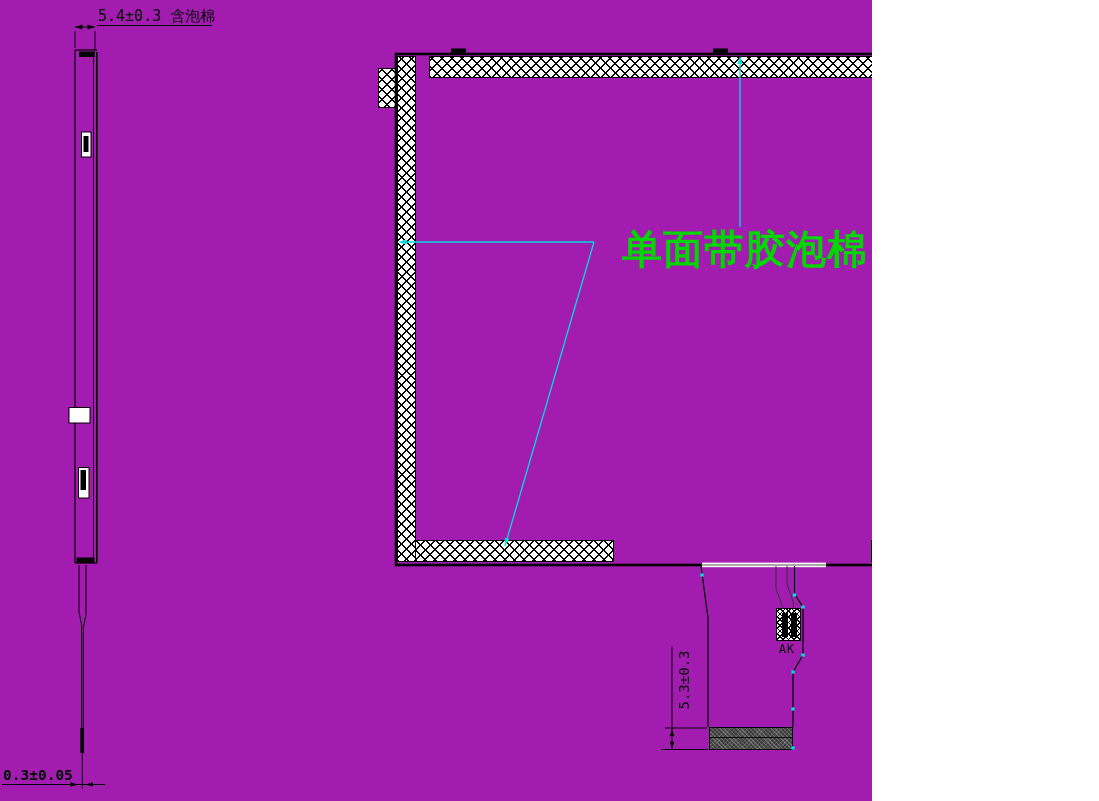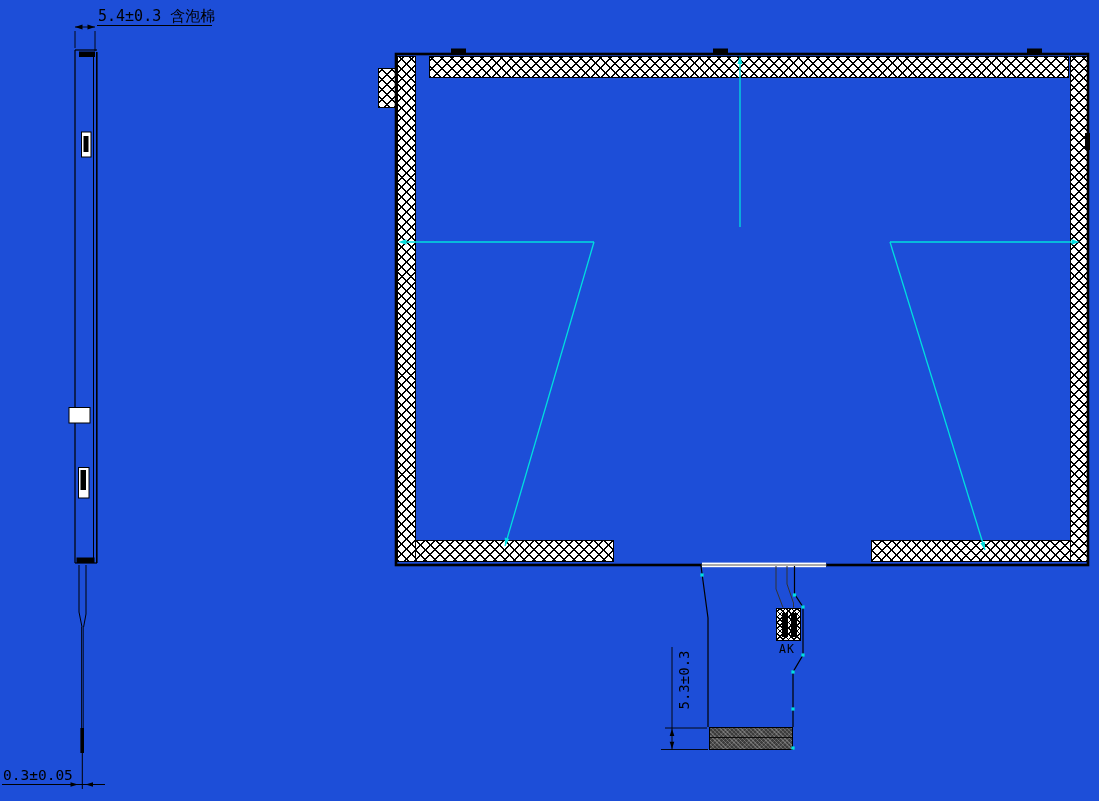--- a/index.html
+++ b/index.html
@@ -1,17 +1,17 @@
 <!DOCTYPE html>
 <html style="--line: #000000; --leader: #00dfdf; --foam-text: #00d600; --stiffener-fill: #3c3c3c;"><head>
 <meta charset="utf-8">
 <style>
   html,body{margin:0;padding:0;background:#fff;}
   #canvas{
-    position:relative;width:1099px;height:801px;background:#1d4ed8;overflow:hidden;
+    position:relative;width:872px;height:801px;background:#a21caf;overflow:hidden;
     font-family:"Liberation Sans", sans-serif;
   }
   .abs{position:absolute;}
   svg{position:absolute;left:0;top:0;z-index:2;}
   .z1{z-index:1;} .z3{z-index:3;} .z4{z-index:4;}
   
   .hatch{
     background-color:#fff;
     background-image:
       repeating-linear-gradient(45deg,  #000 0 1.4px, transparent 1.4px 7px),
@@ -168,20 +168,21 @@
     </g>
   </svg>
 
   <div class="abs hatch-fine z3" style="left:776px;top:607.5px;width:24.5px;height:33.5px;">
     <div class="conn-bar" style="left:4.5px;top:4px;width:6.5px;height:24px;"></div>
     <div class="conn-bar" style="left:13.5px;top:4px;width:6px;height:24px;"></div>
   </div>
 
   <div class="abs dimtext z4" style="left:98px;top:7px;font-size:15px;">5.4±0.3 含泡棉</div>
 
-  <div class="abs dimtext z4" style="left:3px;top:767px;font-size:14.5px;">0.3±0.05</div>
+  <div class="abs dimtext z4" style="left:3px;top:767px;font-size:14.5px;font-weight:bold;">0.3±0.05</div>
 
+  <div class="abs foam-label z4" style="left:622px;top:222px;">单面带胶泡棉</div>
 
   <div class="abs dimtext rot270 z4" style="left:643px;top:672px;width:82px;font-size:14px;">5.3±0.3</div>
 
   <div class="abs dimtext z4" style="left:779px;top:642px;font-size:11.5px;letter-spacing:1px;text-align:right;">AK</div>
 
 </div>
 
 </body></html>

